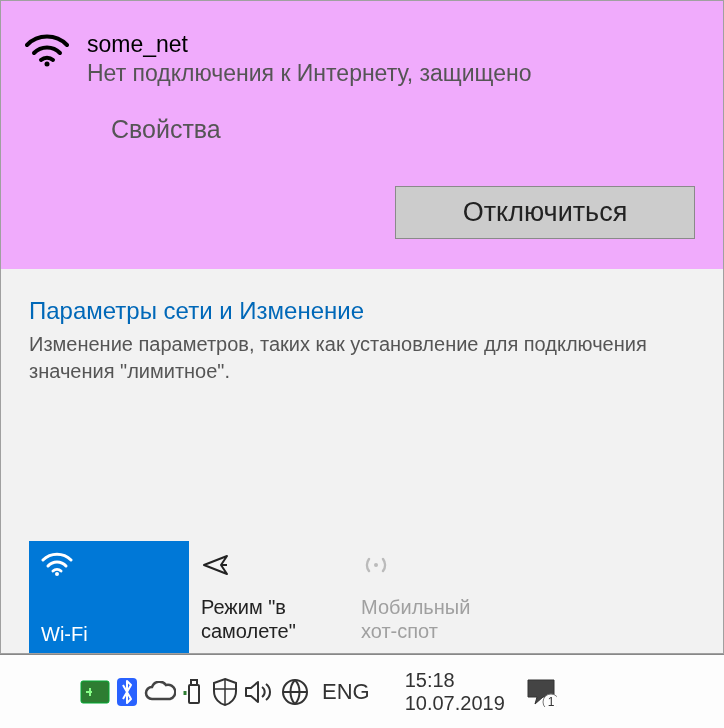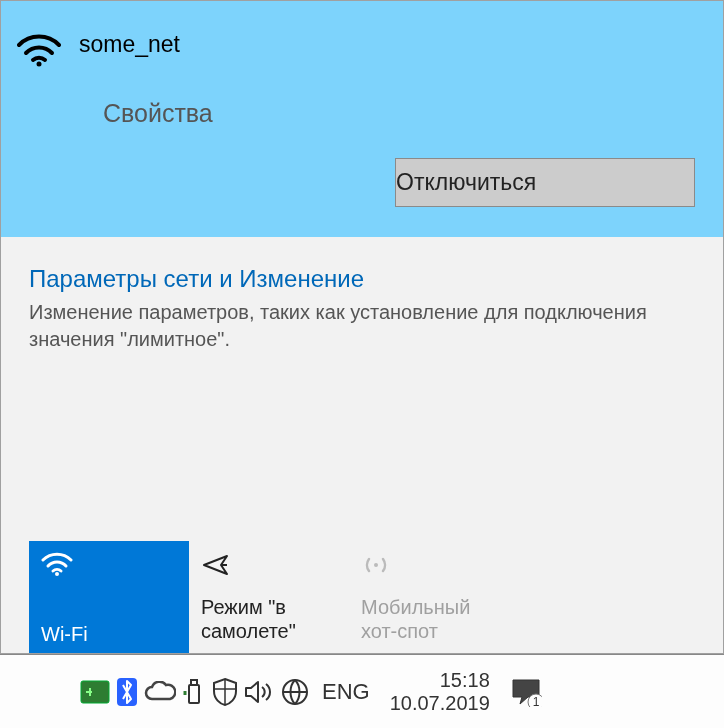--- a/index.html
+++ b/index.html
@@ -15,22 +15,22 @@
       overflow: hidden;
     }
     .flyout {
       background: #f2f2f2;
       border: 1px solid #a0a0a0;
       height: 654px;
       display: flex;
       flex-direction: column;
     }
     .network-area {
-      background: #7dd3fc;
-      padding: 30px 28px 30px 16px;
+      background: #f0abfc;
+      padding: 30px 28px 30px 24px;
     }
     .net-row {
       display: flex;
       align-items: flex-start;
       gap: 18px;
     }
     .wifi-icon-main {
       margin-top: 2px;
     }
     .net-info {
@@ -55,25 +55,26 @@
     }
     .disconnect-row {
       display: flex;
       justify-content: flex-end;
       margin-top: 30px;
     }
     .disconnect-btn {
       background: #cccccc;
       border: 1px solid #8a8a8a;
       padding: 10px 0;
-      font-size: 23px;
+      font-size: 27px;
       color: #222;
       cursor: pointer;
       width: 300px;
-      text-align: left;
+      text-align: center;
+      margin-top: 12px;
     }
     .settings-area {
       flex: 1;
       background: #f2f2f2;
       padding: 28px 28px 0 28px;
       display: flex;
       flex-direction: column;
     }
     .settings-title {
       font-size: 24px;
@@ -136,26 +137,26 @@
     }
     .lang {
       font-size: 22px;
       color: #333;
       cursor: pointer;
       margin: 0 6px;
     }
     .clock {
       display: flex;
       flex-direction: column;
-      align-items: flex-end;
+      align-items: flex-start;
       font-size: 20px;
       color: #333;
       line-height: 1.15;
       cursor: pointer;
-      margin-left: 8px;
+      margin-left: 23px;
     }
     .notif {
       margin-left: 14px;
       cursor: pointer;
       position: relative;
     }
   </style>
 </head>
 <body>
 
@@ -165,20 +166,21 @@
       <div class="wifi-icon-main">
         <svg width="44" height="34" viewBox="0 0 44 34">
           <path d="M2 12 A28 28 0 0 1 42 12" stroke="#000" stroke-width="4" fill="none" stroke-linecap="round"></path>
           <path d="M9 20 A18 18 0 0 1 35 20" stroke="#000" stroke-width="4" fill="none" stroke-linecap="round"></path>
           <path d="M16 27 A9 9 0 0 1 28 27" stroke="#000" stroke-width="4" fill="none" stroke-linecap="round"></path>
           <circle cx="22" cy="31" r="2.5" fill="#000"></circle>
         </svg>
       </div>
       <div class="net-info">
         <div class="net-name">some_net</div>
+        <div class="net-status">Нет подключения к Интернету, защищено</div>
       </div>
     </div>
     <a class="props-link">Свойства</a>
     <div class="disconnect-row">
       <button class="disconnect-btn">Отключиться</button>
     </div>
   </div>
 
   <div class="settings-area">
     <div>

